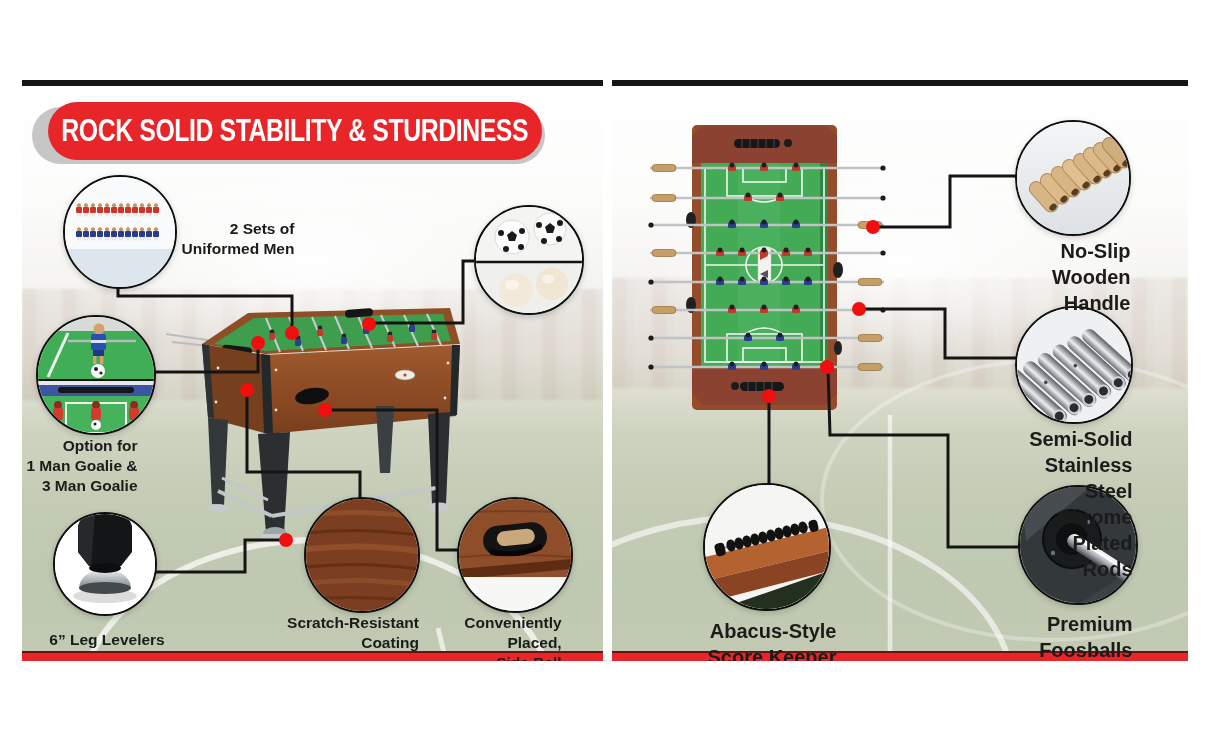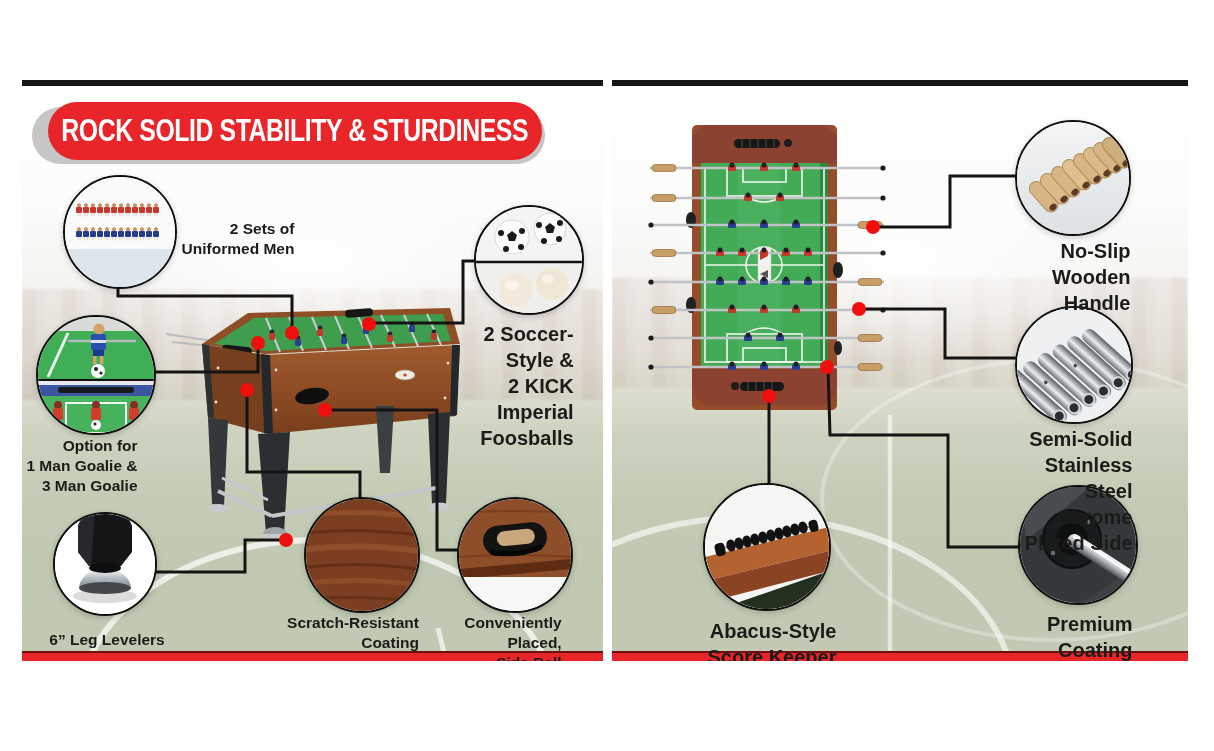--- a/index.html
+++ b/index.html
@@ -333,23 +333,20 @@
         <g transform="rotate(-6 56 40)">
           <rect x="24" y="25" width="64" height="30" rx="15" fill="#131313"></rect>
           <rect x="38" y="31" width="38" height="15" rx="7.5" fill="#c9a87e"></rect>
           <path d="M30,47 q26,10 52,0 l0,6 q-26,8 -52,0 z" fill="#060606"></path>
         </g>
       </svg>
     </div>
 
     <div class="lbl z7" style="left:216px;top:139px">2 Sets of
 Uniformed Men</div>
-    <div class="lbl lg z7" style="left:505px;top:241px">2 Soccer-Style &amp;
-2 KICK Imperial
-Foosballs</div>
     <div class="lbl z7" style="left:60px;top:356px">Option for
 1 Man Goalie &amp;
 3 Man Goalie</div>
     <div class="lbl z7" style="left:85px;top:550px">6” Leg Levelers</div>
     <div class="lbl z7" style="left:331px;top:533px">Scratch-Resistant
 Coating</div>
     <div class="lbl z7" style="left:491px;top:533px">Conveniently Placed,
 Side Ball Premium</div>
 
     <div class="bar bottom"></div>
@@ -653,20 +650,20 @@
         <g transform="rotate(33 52 52)">
             <rect x="48" y="45.5" width="78" height="14" rx="7" fill="url(#rg)"></rect>
           <line x1="52" y1="49" x2="120" y2="49" stroke="#ffffff" stroke-width="2.4"></line>
           </g>
       </svg>
     </div>
 
     <div class="lbl lg z7" style="left:461px;top:158px">No-Slip
 Wooden Handle</div>
     <div class="lbl lg z7" style="left:465px;top:346px">Semi-Solid Stainless Steel
-Chrome Plated Side</div>
+Chrome Plated Rods</div>
     <div class="lbl lg z7" style="left:160px;top:538px">Abacus-Style
 Score Keeper</div>
-    <div class="lbl lg z7" style="left:465px;top:531px">Premium Coating</div>
+    <div class="lbl lg z7" style="left:465px;top:531px">Premium Foosballs</div>
 
     <div class="bar bottom"></div>
   </section>
 </div>
 
 </body></html>

